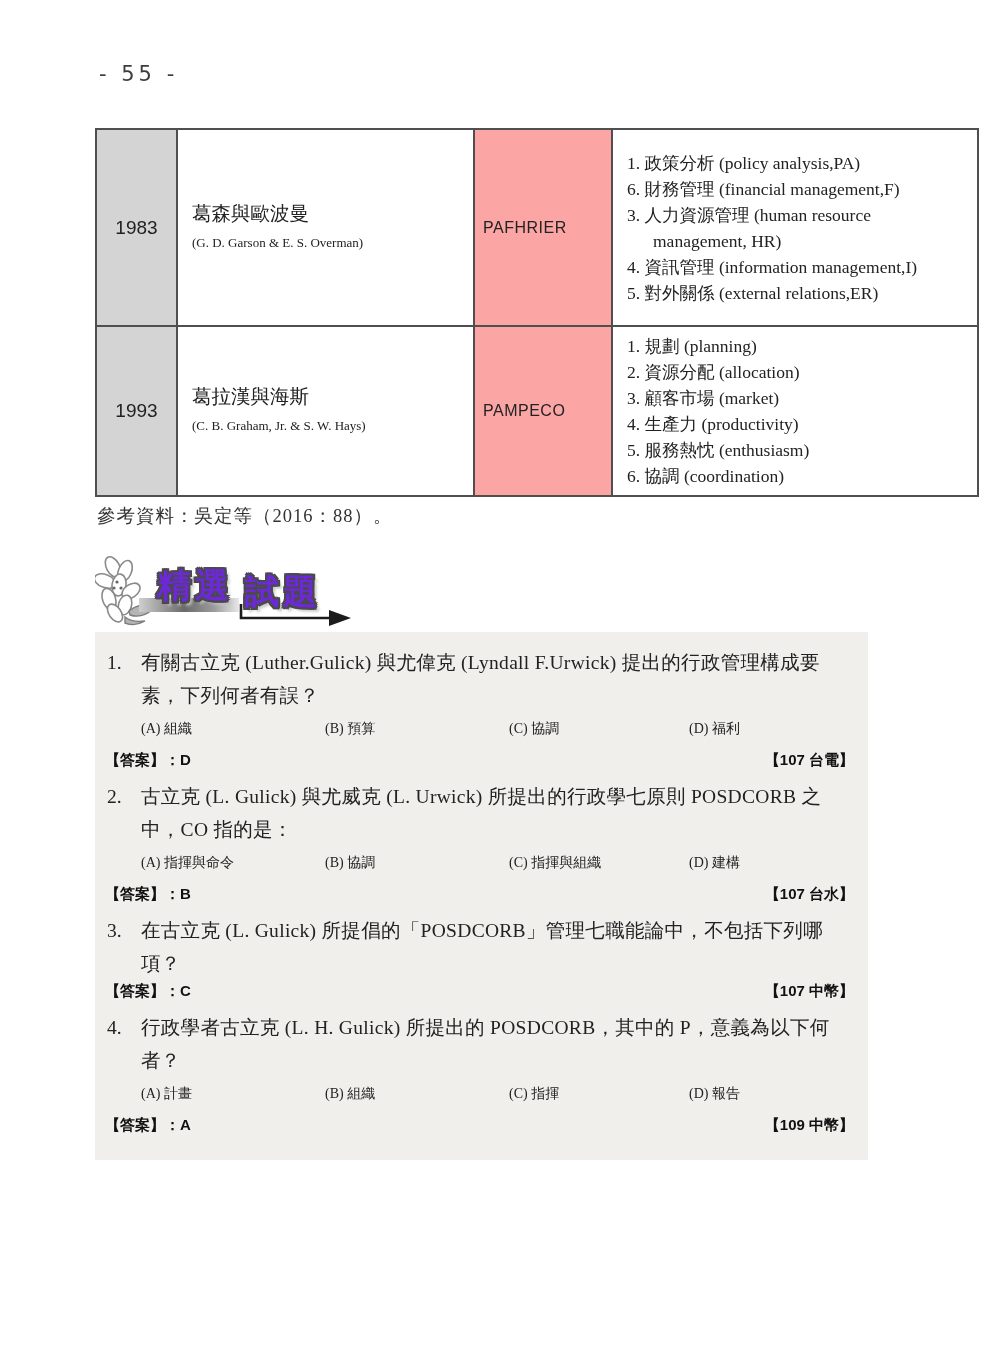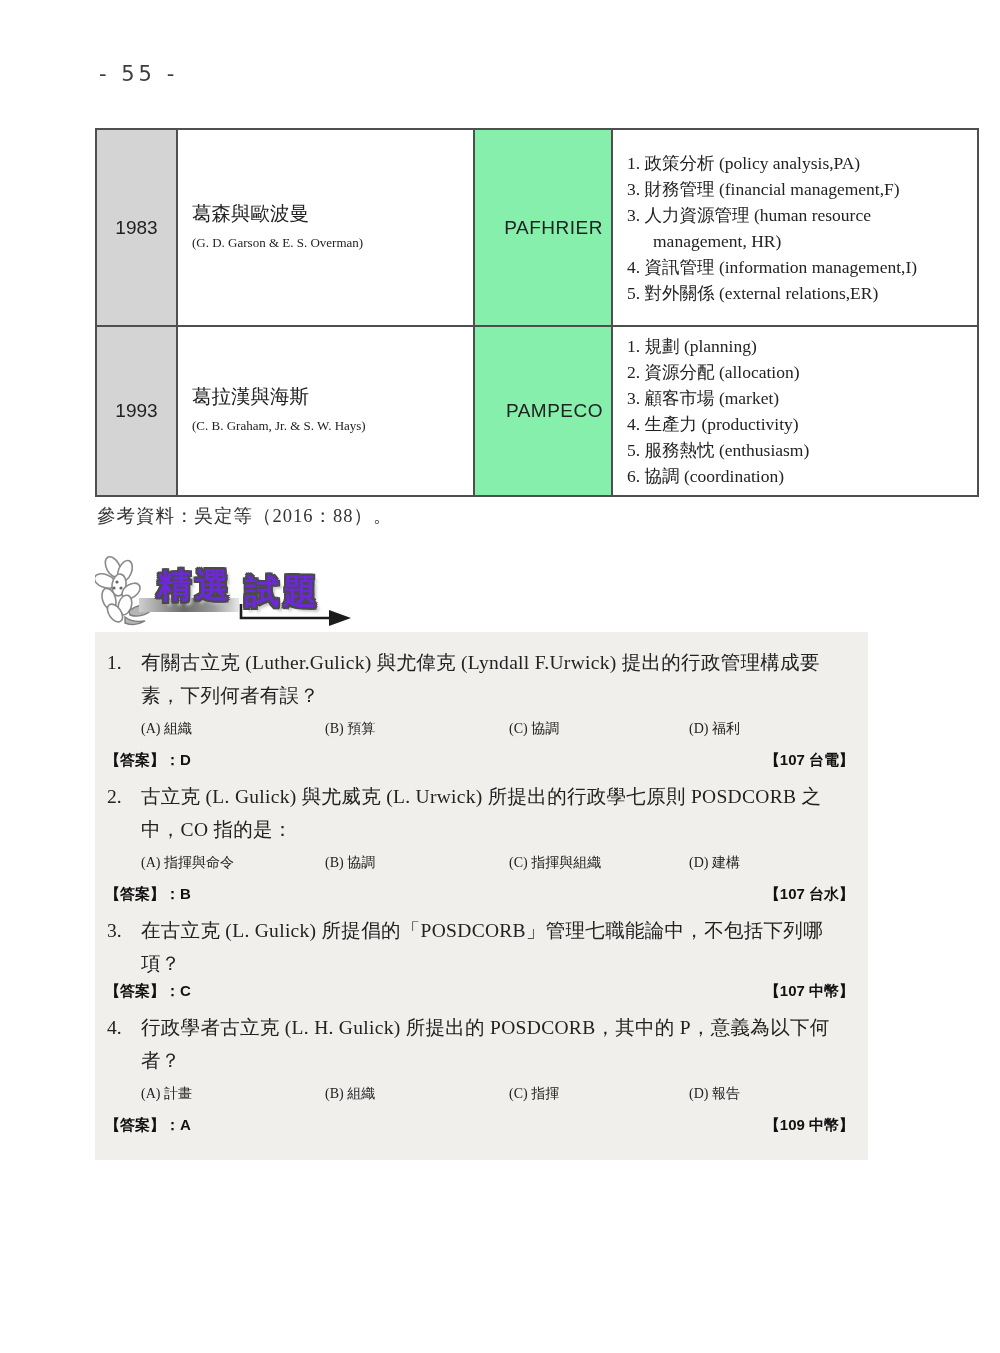--- a/index.html
+++ b/index.html
@@ -28,22 +28,22 @@
     table-layout:fixed;
   }
   .ptable td {
     border:2px solid #4f4f4f;
     vertical-align:middle;
     padding:6px 8px;
   }
   .col-year  { width:63px;  background:#d4d4d4; text-align:center;
                font-family:"Liberation Sans", sans-serif; font-size:19px; }
   .col-name  { width:273px; background:#fff; padding-left:14px !important; }
-  .col-acr   { width:120px; background:#86efac; text-align:right;
-               font-family:"Liberation Sans", sans-serif; font-size:19px; letter-spacing:0.5px; }
+  .col-acr   { width:120px; background:#fca5a5; text-align:left;
+               font-family:"Liberation Sans", sans-serif; font-size:16px; letter-spacing:0.5px; }
   .col-list  { width:348px; background:#fff; }
   .row-1983 { height:197px; }
   .row-1993 { height:168px; }
   .scholar-zh { font-size:19.5px; display:block; line-height:30px; }
   .scholar-en { font-size:13px; display:block; line-height:28px; }
   .fn-list { list-style:none; margin:0; padding:0 0 0 6px; }
   .fn-list li {
     font-size:17.5px; line-height:26px;
     padding-left:26px; text-indent:-26px;
   }
@@ -111,21 +111,21 @@
       <tr class="row-1983">
         <td class="col-year">1983</td>
         <td class="col-name">
           <span class="scholar-zh">葛森與歐波曼</span>
           <span class="scholar-en">(G. D. Garson &amp; E. S. Overman)</span>
         </td>
         <td class="col-acr">PAFHRIER</td>
         <td class="col-list">
           <ul class="fn-list">
             <li>1. 政策分析 (policy analysis,PA)</li>
-            <li>3. 財務管理 (financial management,F)</li>
+            <li>6. 財務管理 (financial management,F)</li>
             <li>3. 人力資源管理 (human resource management, HR)</li>
             <li>4. 資訊管理 (information management,I)</li>
             <li>5. 對外關係 (external relations,ER)</li>
           </ul>
         </td>
       </tr>
       <tr class="row-1993">
         <td class="col-year">1993</td>
         <td class="col-name">
           <span class="scholar-zh">葛拉漢與海斯</span>

